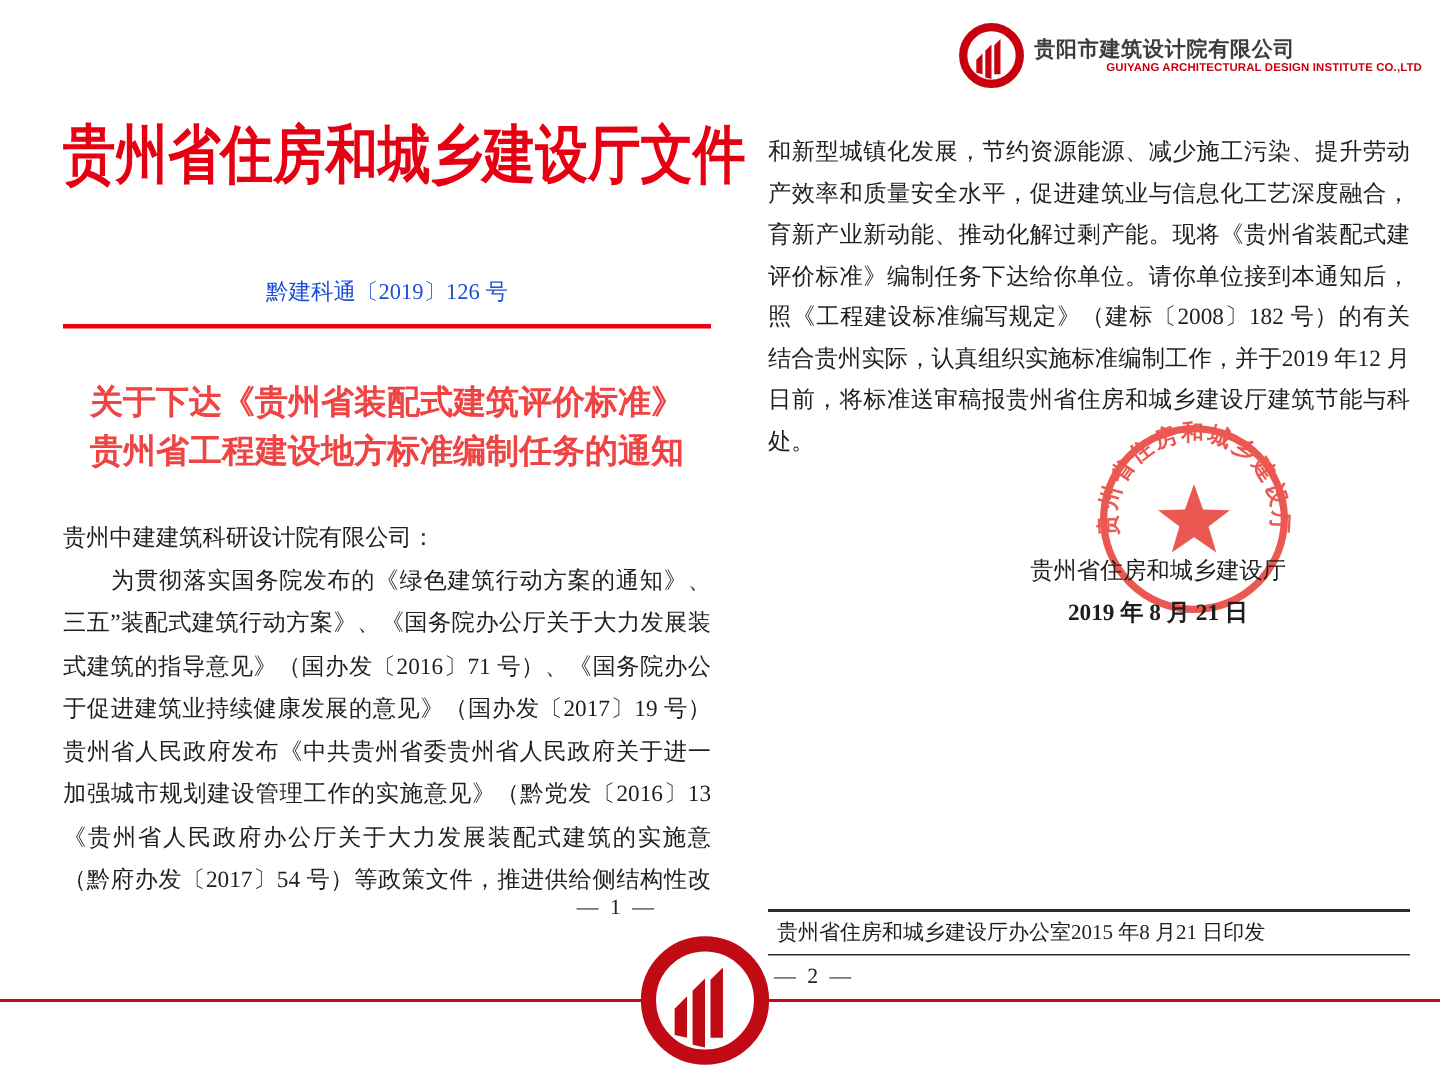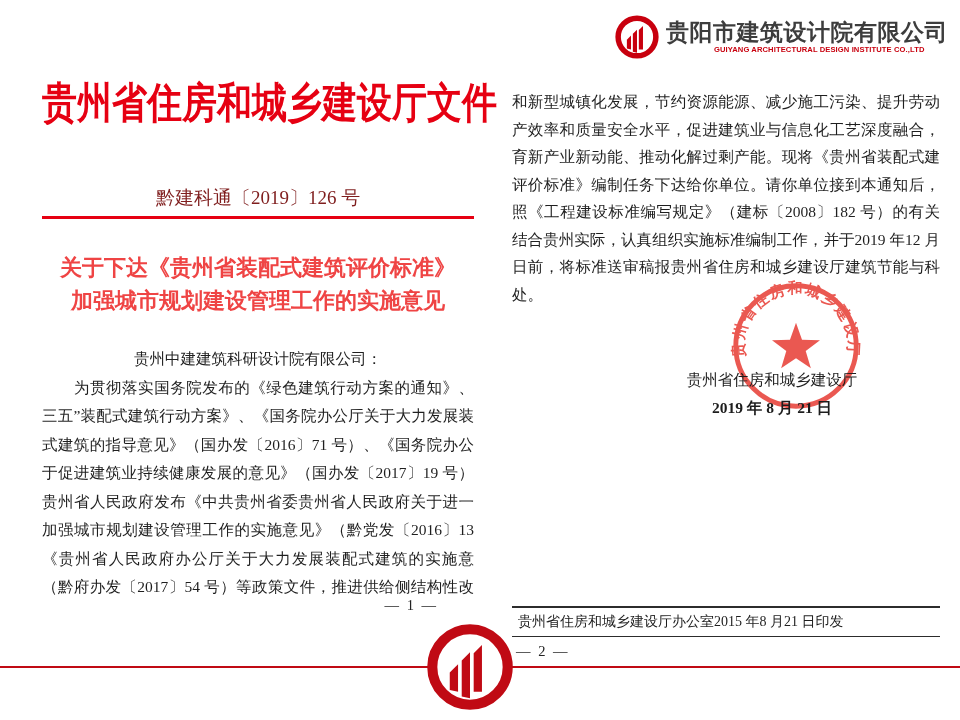--- a/index.html
+++ b/index.html
@@ -6,37 +6,37 @@
   .slide{
     position:relative;width:960px;height:720px;background:#ffffff;overflow:hidden;
     font-family:"Liberation Serif","DejaVu Serif",serif;color:#1f1f1f;
   }
 
   
   .corp{position:absolute;top:14px;right:12px;display:flex;align-items:center;gap:6px;}
   .corp .mark{width:46px;height:46px;flex:0 0 auto;}
   .corp .names{display:flex;flex-direction:column;line-height:1.05;}
   .corp .cn{font-family:"Liberation Sans","DejaVu Sans",sans-serif;font-weight:bold;
-            font-size:23px;color:#3d3d3d;letter-spacing:0.5px;white-space:nowrap;}
+            font-size:14px;color:#3d3d3d;letter-spacing:0.5px;white-space:nowrap;}
   .corp .en{font-family:"Liberation Sans","DejaVu Sans",sans-serif;font-weight:bold;
             font-size:7.6px;color:#c8000e;letter-spacing:0.1px;white-space:nowrap;margin-top:2px;margin-left:48px;}
 
   
   .page-left{position:absolute;left:42px;top:75px;width:432px;height:545px;}
   .red-head{
     position:absolute;top:0;left:0;width:100%;text-align:center;
     font-size:35px;font-weight:bold;color:#e60012;white-space:nowrap;
     transform:scaleY(1.2);transform-origin:top center;letter-spacing:0px;
   }
-  .doc-num{position:absolute;top:110px;width:100%;text-align:center;font-size:19px;color:#7f1d1d;}
+  .doc-num{position:absolute;top:110px;width:100%;text-align:center;font-size:15px;color:#1d4ed8;}
   .red-rule{position:absolute;top:141px;left:0;width:100%;height:3px;background:#e60012;}
   .doc-title{position:absolute;top:176px;width:100%;text-align:center;
              font-size:22px;font-weight:bold;color:#ef4444;line-height:33px;}
   .body-block{position:absolute;top:270px;left:0;width:100%;font-size:15.5px;color:#1f1f1f;}
-  .salutation{line-height:28.5px;text-align:center;}
+  .salutation{line-height:28.5px;text-align:left;}
   .line{line-height:28.5px;height:28.5px;text-align:justify;text-align-last:justify;overflow:hidden;}
   .page-right .body-block .line:last-child{text-align-last:left;}
   .pagenum-1{position:absolute;top:522px;right:36px;font-size:14.5px;color:#222;letter-spacing:2px;}
 
   
   .page-right{position:absolute;left:512px;top:88px;width:428px;height:580px;}
   .page-right .body-block{top:0;}
   .page-right .line{line-height:27.5px;height:27.5px;}
 
   .seal{position:absolute;left:216px;top:190px;width:136px;height:136px;opacity:.88;}
@@ -70,21 +70,21 @@
       <span class="en">GUIYANG ARCHITECTURAL DESIGN INSTITUTE CO.,LTD</span>
     </div>
   </div>
 
   <div class="page-left">
     <div class="red-head">贵州省住房和城乡建设厅文件</div>
     <div class="doc-num">黔建科通〔2019〕126 号</div>
     <div class="red-rule"></div>
     <div class="doc-title">
       <div>关于下达《贵州省装配式建筑评价标准》</div>
-      <div>加强城市规划建设管理工作的实施意见</div>
+      <div>贵州省工程建设地方标准编制任务的通知</div>
     </div>
     <div class="body-block">
       <div class="salutation">贵州中建建筑科研设计院有限公司：</div>
       <div>
           <div class="line">　　为贯彻落实国务院发布的《绿色建筑行动方案的通知》、《“十</div>
           <div class="line">三五”装配式建筑行动方案》、《国务院办公厅关于大力发展装配</div>
           <div class="line">式建筑的指导意见》（国办发〔2016〕71 号）、《国务院办公厅关</div>
           <div class="line">于促进建筑业持续健康发展的意见》（国办发〔2017〕19 号）和</div>
           <div class="line">贵州省人民政府发布《中共贵州省委贵州省人民政府关于进一步</div>
           <div class="line">加强城市规划建设管理工作的实施意见》（黔党发〔2016〕13 号）、</div>

